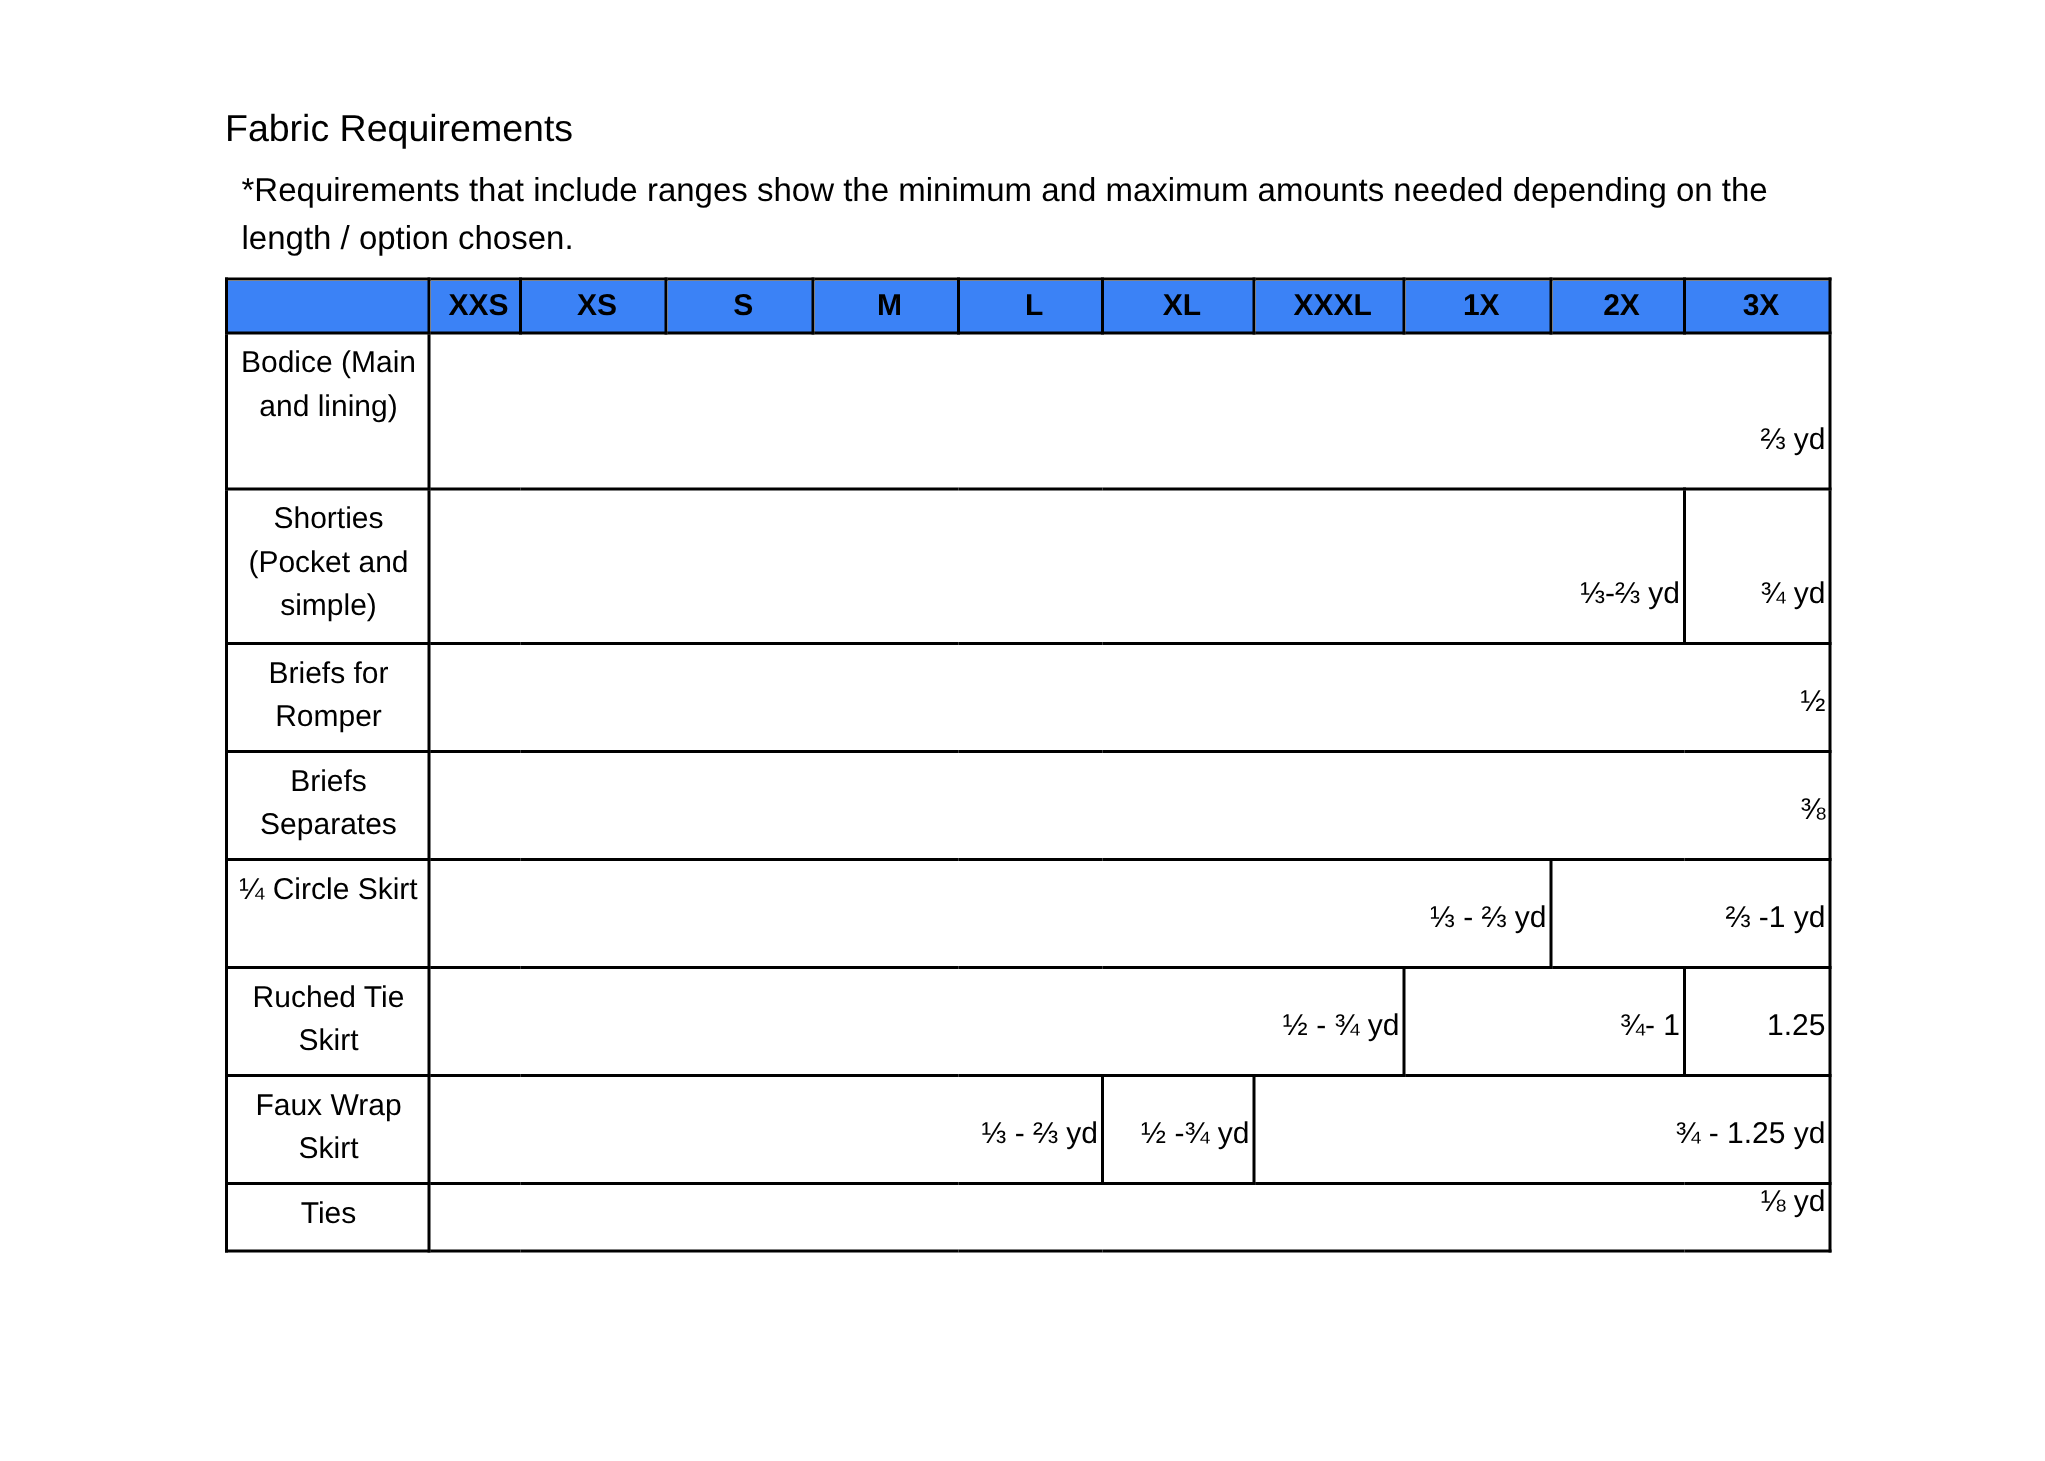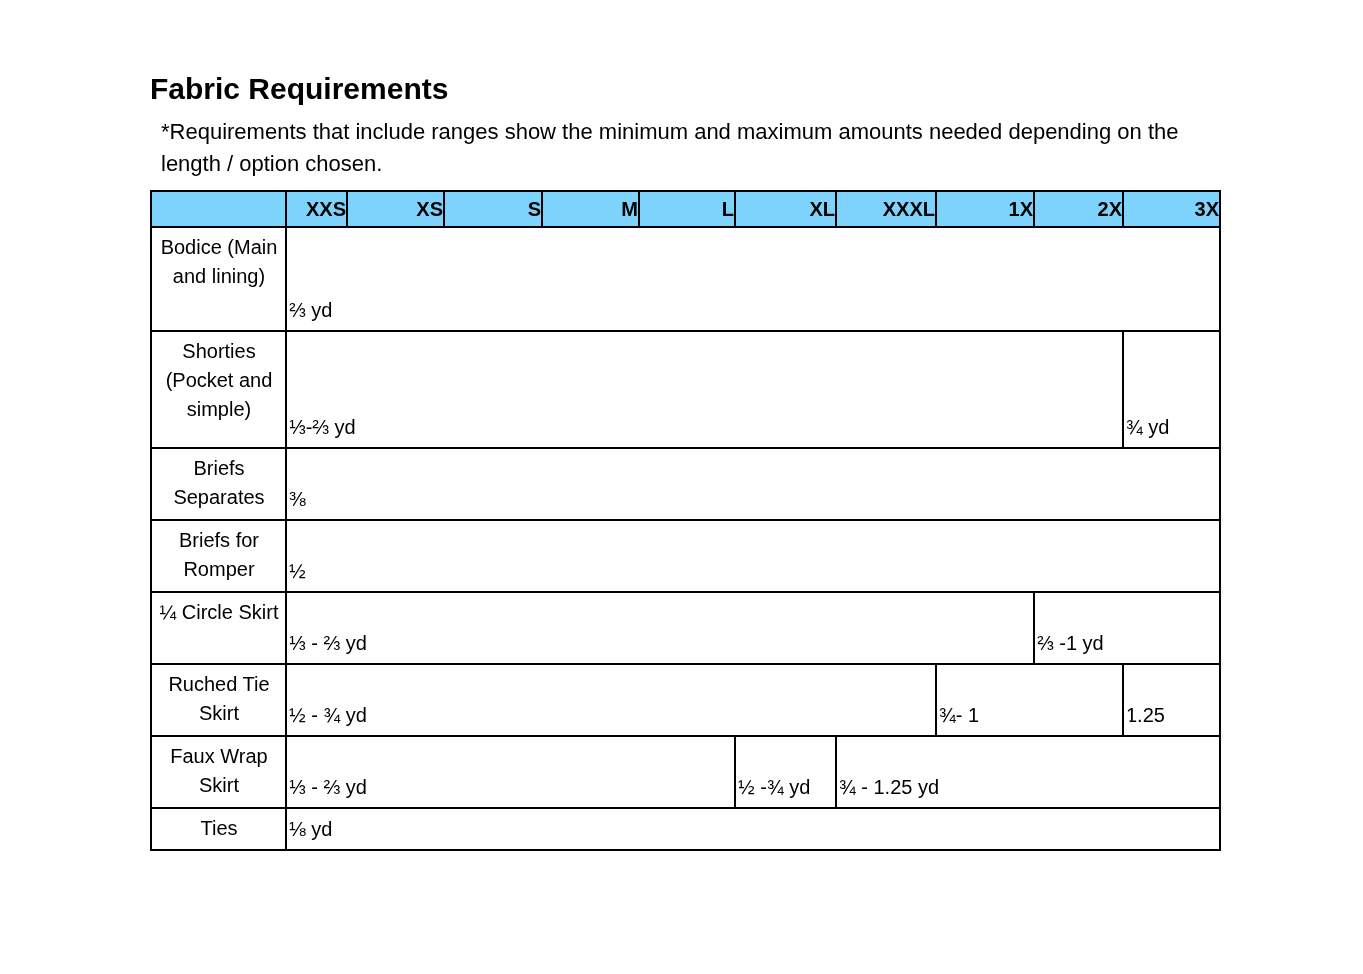--- a/index.html
+++ b/index.html
@@ -11,63 +11,62 @@
     overflow: hidden;
     font-family: "Liberation Sans", sans-serif;
     color: #000000;
   }
   .doc {
     padding-top: 72px;
     padding-left: 150px;
     width: 1069px;
   }
   .title {
-    font-size: 30px;
-    font-weight: bold;
+    font-size: 25px;
+    font-weight: normal;
     margin: 0 0 10px 0;
     letter-spacing: 0px;
   }
   .note {
     font-size: 22px;
     line-height: 32px;
     width: 1020px;
     margin: 0 0 10px 11px;
   }
   table.fabric {
     border-collapse: collapse;
     table-layout: fixed;
     width: 1069px;
   }
   table.fabric td, table.fabric th {
     border: 2px solid #000000;
     font-size: 20px;
     overflow: hidden;
   }
   table.fabric th {
-    background: #7dd3fc;
+    background: #3b82f6;
     font-weight: bold;
-    text-align: right;
+    text-align: center;
     vertical-align: middle;
     padding: 0 0 0 5px;
   }
   td.rowlabel {
     text-align: center;
     vertical-align: top;
     padding: 5px 5px 2px 6px;
     line-height: 29px;
   }
   td.val {
-    text-align: left;
+    text-align: right;
     vertical-align: bottom;
-    padding: 0 2px 8px 2px;
-    border-radius: 30px;
+    padding: 0 2px 20px 2px;
   }
   tr.hdr    { height: 36px; }
   tr.h104   { height: 104px; }
-  tr.h103   { height: 117px; }
+  tr.h103   { height: 103px; }
   tr.h72    { height: 72px; }
   tr.h43    { height: 43px; }
   tr.h42    { height: 42px; }
 </style>
 </head>
 <body>
 
 <div class="doc">
 
   <h1 class="title">Fabric Requirements</h1>
@@ -109,27 +108,27 @@
       <td class="val" colspan="10">⅔ yd</td>
     </tr>
 
     <tr class="h103">
       <td class="rowlabel">Shorties (Pocket and simple)</td>
       <td class="val" colspan="9">⅓-⅔ yd</td>
       <td class="val" colspan="1">¾ yd</td>
     </tr>
 
     <tr class="h72">
-      <td class="rowlabel">Briefs Separates</td>
-      <td class="val" colspan="10">⅜</td>
+      <td class="rowlabel">Briefs for Romper</td>
+      <td class="val" colspan="10">½</td>
     </tr>
 
     <tr class="h72">
-      <td class="rowlabel">Briefs for Romper</td>
-      <td class="val" colspan="10">½</td>
+      <td class="rowlabel">Briefs Separates</td>
+      <td class="val" colspan="10">⅜</td>
     </tr>
 
     <tr class="h72">
       <td class="rowlabel">¼ Circle Skirt</td>
       <td class="val" colspan="8">⅓ - ⅔ yd</td>
       <td class="val" colspan="2">⅔ -1 yd</td>
     </tr>
 
 
     <tr class="h72">

